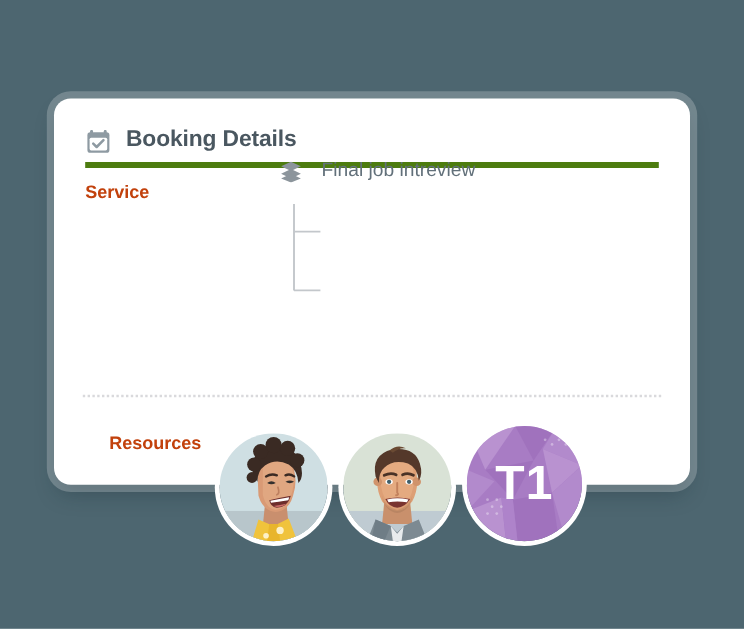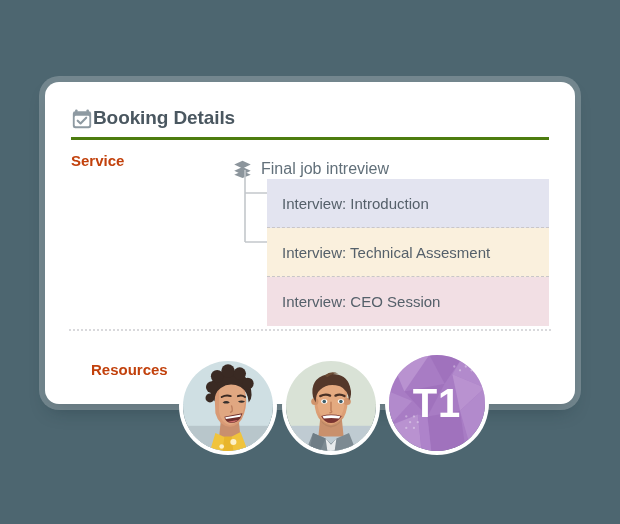--- a/index.html
+++ b/index.html
@@ -31,21 +31,22 @@
 
   
   #card-header {
     position: absolute;
     left: 26px;
     top: 18px;
     right: 26px;
     height: 40px;
     display: flex;
     align-items: center;
-    border-bottom: 3px solid #4d7c0f;
+    gap: 12px;
+    border-bottom: 5px solid #4d7c0f;
   }
 
   .cal-icon {
     width: 22px; height: 22px;
     display: block;
     flex: 0 0 auto;
   }
 
   #page-title {
     font-size: 19px;
@@ -62,24 +63,24 @@
     font-size: 15px;
     font-weight: bold;
     color: #c2410c;
   }
   #service-label { left: 26px; top: 70px; }
   #resources-label { left: 26px; top: 279px; margin-left: 20px; }
 
   #service-value-row {
     position: absolute;
     left: 188px;
-    top: 77px;
+    top: 51px;
     display: flex;
     align-items: center;
-    gap: 9px;
+    gap: 16px;
   }
   .stack-icon { width: 19px; height: 19px; display: block; flex: 0 0 auto; }
   #service-value-text {
     font-size: 16px;
     color: #62707a;
   }
 
   
   #tree-lines {
     position: absolute;
@@ -182,31 +183,20 @@
         <path d="M12 15.0 L22.4 19.9 L12 24 L1.6 19.9 Z" fill="#8c959c"></path>
       </svg>
     </span>
     <span id="service-value-text">Final job intreview</span>
   </div>
 
   <svg id="tree-lines" viewBox="0 0 40 130" preserveAspectRatio="none" aria-hidden="true">
     <path d="M8 0 L8 72 M8 23 L30 23 M8 72 L30 72" fill="none" stroke="#c3c7cb" stroke-width="1.6"></path>
   </svg>
 
-  <div id="session-list">
-    <div class="session-row" style="background:#e3e4f0">
-      <span>Interview: Introduction</span>
-    </div>
-    <div class="session-row" style="background:#faf0dd">
-      <span>Interview: Technical Assesment</span>
-    </div>
-    <div class="session-row" style="background:#f2dfe4">
-      <span>Interview: CEO Session</span>
-    </div>
-  </div>
 
   <div id="resources-divider"></div>
 
   <div class="field-label" id="resources-label">Resources</div>
 
   <div id="avatar-row">
 
     <div class="avatar">
       <svg viewBox="0 0 100 100" aria-hidden="true">
         <rect x="0" y="0" width="100" height="100" fill="#cfdfe3"></rect>

